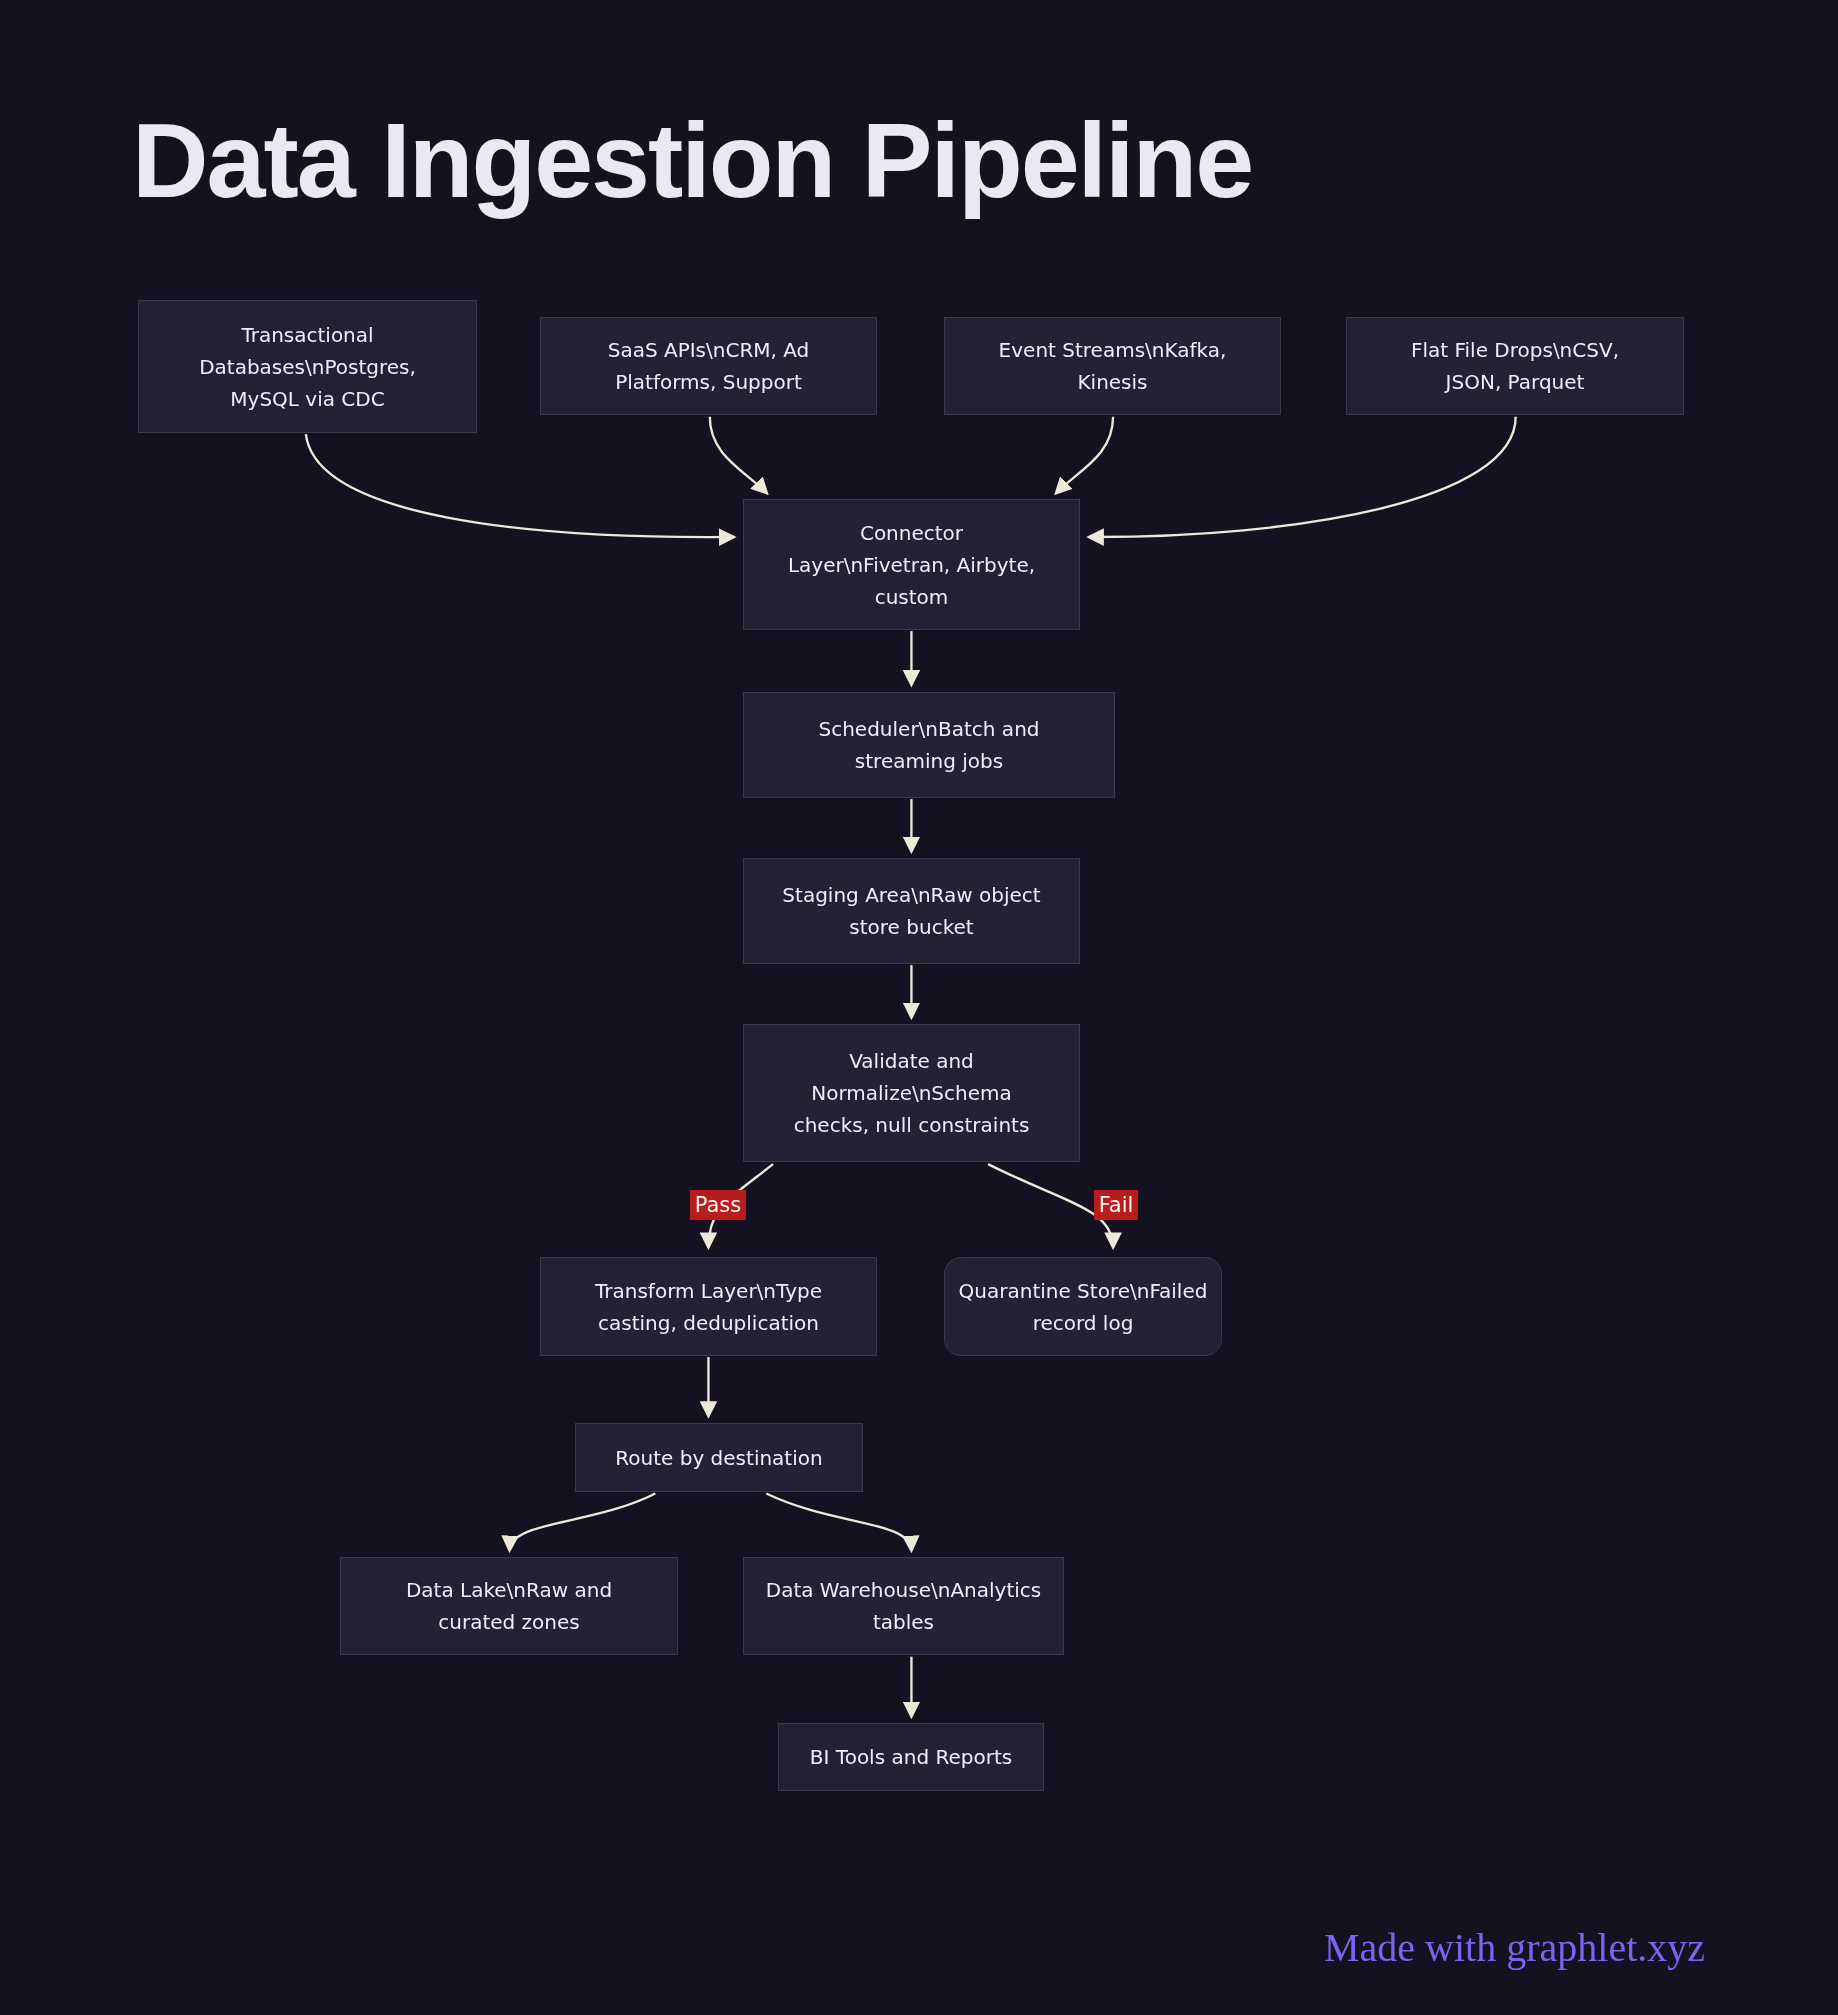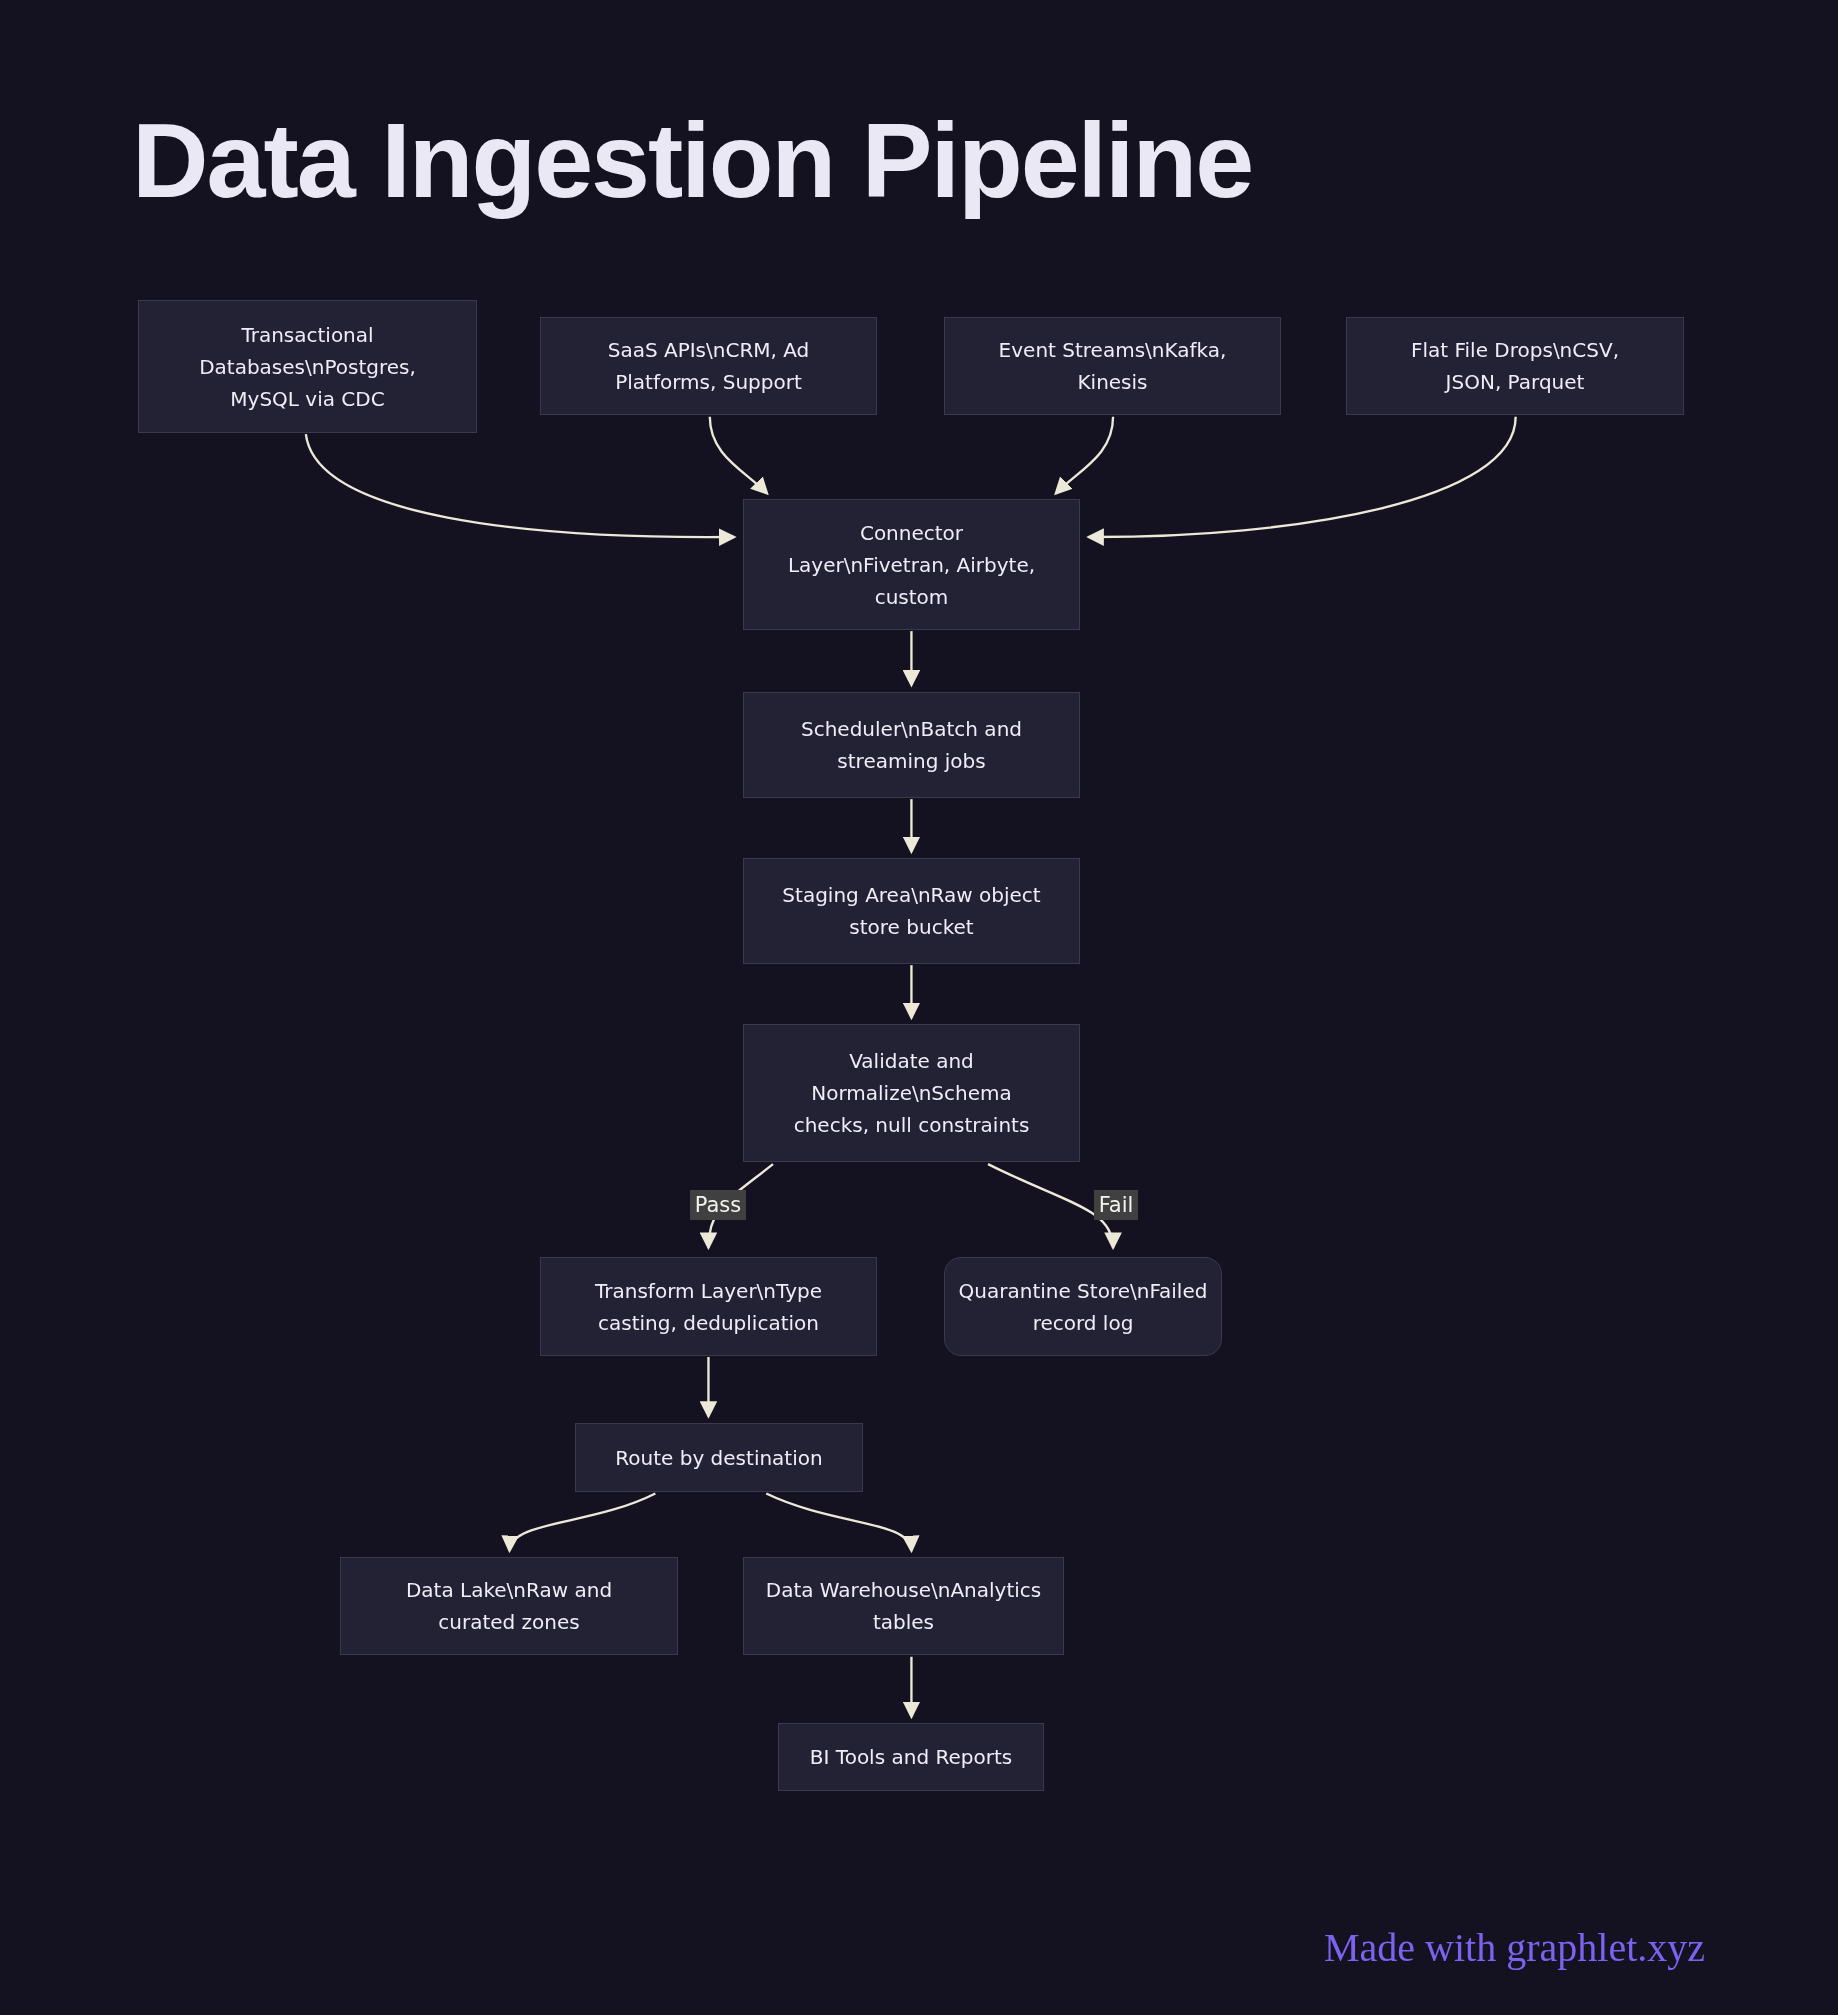--- a/index.html
+++ b/index.html
@@ -42,21 +42,21 @@
     z-index:1;
   }
   .edge{
     fill:none;
     stroke:#ece9d8;
     stroke-width:3.5px;
   }
   .edge-label{
     position:absolute;
     z-index:3;
-    background:#404040;
+    background:#b91c1c;
     color:#f3f4ef;
     font-size:21px;
     line-height:30px;
     padding:0 4.7px;
     white-space:nowrap;
   }
   #credit{
     position:absolute;
     top:1924px;
     right:134px;
@@ -64,21 +64,21 @@
     font-size:40px;
     color:#7c63ef;
     white-space:nowrap;
   }
   
   #n-transactional{left:138px;top:300px;width:339px;height:133px;}
   #n-saas        {left:540px;top:317px;width:337px;height:98px;}
   #n-events      {left:944px;top:317px;width:337px;height:98px;}
   #n-flatfiles   {left:1346px;top:317px;width:338px;height:98px;}
   #n-connector   {left:743px;top:499px;width:337px;height:131px;}
-  #n-scheduler   {left:743px;top:692px;width:337px;height:106px;}
+  #n-scheduler   {left:743px;top:692px;width:372px;height:106px;}
   #n-staging     {left:743px;top:858px;width:337px;height:106px;}
   #n-validate    {left:743px;top:1024px;width:337px;height:138px;}
   #n-transform   {left:540px;top:1257px;width:337px;height:99px;}
   #n-quarantine  {left:944px;top:1257px;width:278px;height:99px;border-radius:17px;}
   #n-route       {left:575px;top:1423px;width:288px;height:69px;}
   #n-lake        {left:340px;top:1557px;width:338px;height:98px;}
   #n-warehouse   {left:743px;top:1557px;width:321px;height:98px;}
   #n-bi          {left:778px;top:1723px;width:266px;height:68px;}
   #lbl-pass{left:690px;top:1190px;}
   #lbl-fail{left:1094px;top:1190px;}

